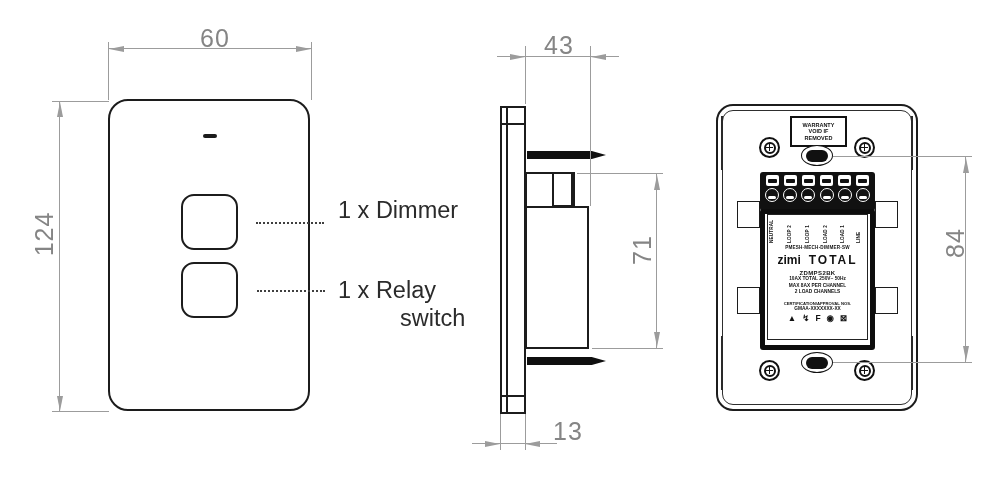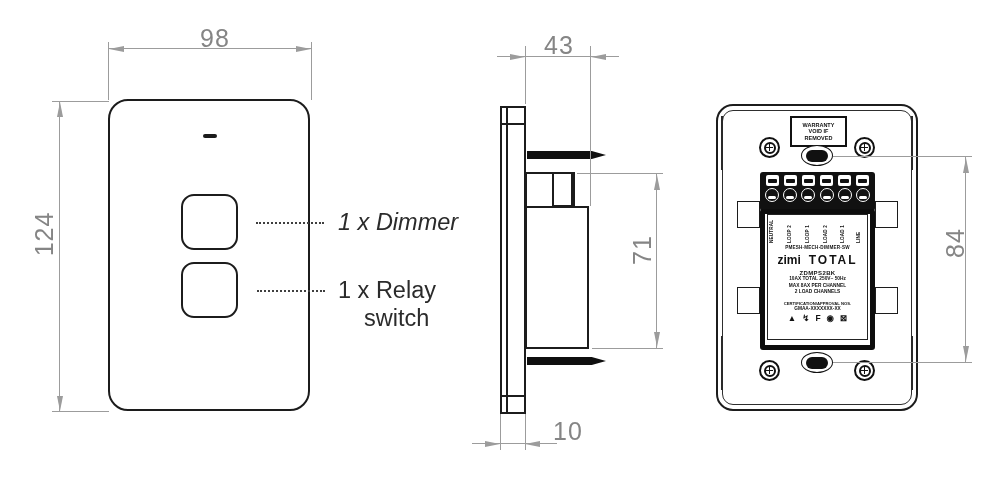--- a/index.html
+++ b/index.html
@@ -67,30 +67,30 @@
 
   <div>
     <div class="stroke" style="left:108px; top:99px; width:202px; height:312px; border-radius:20px;"></div>
     <div class="abs" style="left:203px; top:134px; width:14px; height:4px; background:var(--line); border-radius:2px;"></div>
     <div class="stroke" style="left:181px; top:194px; width:57px; height:56px; border-radius:13px;"></div>
     <div class="stroke" style="left:181px; top:262px; width:57px; height:56px; border-radius:13px;"></div>
 
     <div class="leader" style="left:256px; top:222px; width:68px;"></div>
     <div class="leader" style="left:257px; top:290px; width:68px;"></div>
 
-    <div class="callouttxt" style="left:338px; top:209px;font-style:italic;">1 x Dimmer</div>
+    <div class="callouttxt" style="left:338px; top:197px;">1 x Dimmer</div>
     <div class="callouttxt" style="left:338px; top:277px;">1 x Relay</div>
-    <div class="callouttxt" style="left:364px; top:305px;">switch</div>
+    <div class="callouttxt" style="left:400px; top:305px;">switch</div>
 
     <div class="dimline" style="left:108px; top:42px; width:1px; height:58px;"></div>
     <div class="dimline" style="left:311px; top:42px; width:1px; height:58px;"></div>
     <div class="dimline" style="left:109px; top:48px; width:202px; height:1px;"></div>
     <div class="ar ar-l" style="left:109px; top:45.5px;"></div>
     <div class="ar ar-r" style="left:296px; top:45.5px;"></div>
-    <div class="dimtext" style="left:193px; top:24px; width:44px;">98</div>
+    <div class="dimtext" style="left:193px; top:24px; width:44px;">60</div>
 
     <div class="dimline" style="left:52px; top:101px; width:57px; height:1px;"></div>
     <div class="dimline" style="left:52px; top:411px; width:57px; height:1px;"></div>
     <div class="dimline" style="left:59px; top:101px; width:1px; height:311px;"></div>
     <div class="ar ar-u" style="left:56.5px; top:102px;"></div>
     <div class="ar ar-d" style="left:56.5px; top:396px;"></div>
     <div class="dimtext rot" style="left:10px; top:222px; width:64px; height:24px;">124</div>
   </div>
 
   <div>
@@ -119,21 +119,21 @@
     <div class="dimline" style="left:656px; top:174px; width:1px; height:174px;"></div>
     <div class="ar ar-u" style="left:653.5px; top:175px;"></div>
     <div class="ar ar-d" style="left:653.5px; top:332px;"></div>
     <div class="dimtext rot" style="left:609px; top:238px; width:62px; height:24px;">71</div>
 
     <div class="dimline" style="left:500px; top:414px; width:1px; height:36px;"></div>
     <div class="dimline" style="left:525px; top:414px; width:1px; height:36px;"></div>
     <div class="dimline" style="left:472px; top:443px; width:85px; height:1px;"></div>
     <div class="ar ar-r" style="left:485px; top:440.5px;"></div>
     <div class="ar ar-l" style="left:525px; top:440.5px;"></div>
-    <div class="dimtext" style="left:546px; top:417px; width:44px;">10</div>
+    <div class="dimtext" style="left:546px; top:417px; width:44px;">13</div>
   </div>
 
   <div>
     <div class="stroke" style="left:716px; top:104px; width:202px; height:307px; border-radius:17px;"></div>
     <div class="abs" style="left:722px; top:110px; width:190px; height:295px; border:1.2px solid #2e2e2e; border-radius:11px;"></div>
     <div class="notch" style="left:721px; top:116px;"></div>
     <div class="notch" style="left:721px; top:336px;"></div>
     <div class="notch" style="left:911px; top:116px;"></div>
     <div class="notch" style="left:911px; top:336px;"></div>
 

